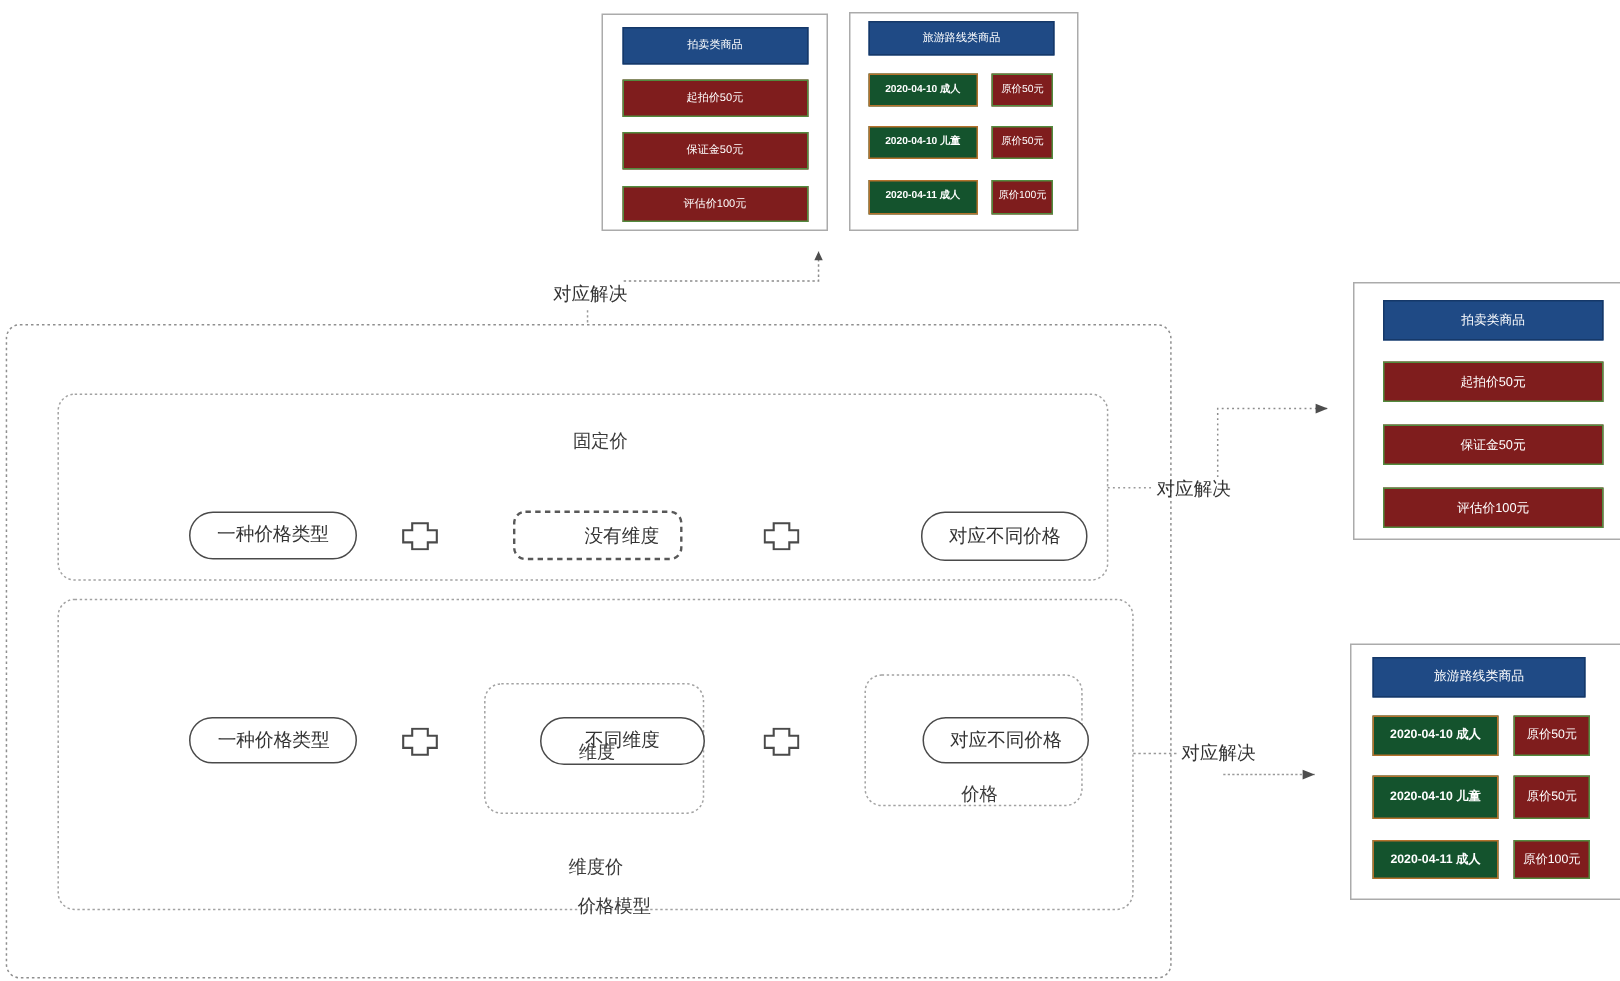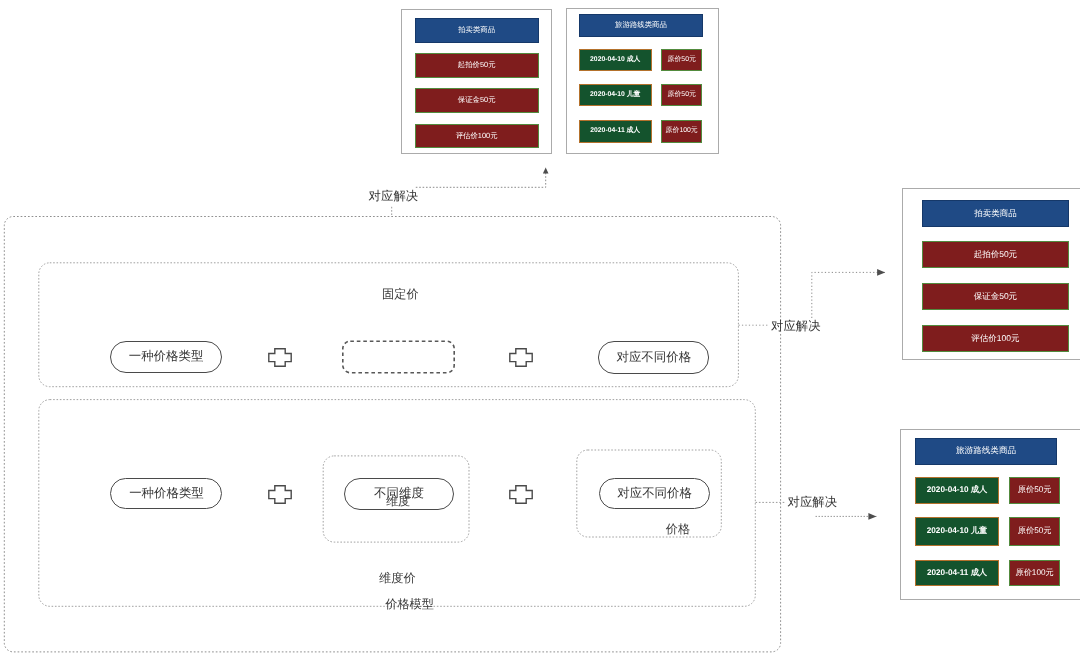--- a/index.html
+++ b/index.html
@@ -10,21 +10,21 @@
     -webkit-font-smoothing:antialiased; text-rendering:geometricPrecision;
   }
   .canvas { position:absolute; left:0; top:0; width:1080px; height:654px; }
   svg.lines { position:absolute; left:0; top:0; width:1080px; height:654px; }
 
   .group-label { position:absolute; font-size:12.2px; color:#3b3b3b; white-space:nowrap; }
 
   .pill {
     position:absolute; box-sizing:border-box; border:1.7px solid #4a4a4a;
     border-radius:16px; background:#fff; display:flex; align-items:center;
-    justify-content:center; font-size:12.45px; color:#333; white-space:nowrap;
+    justify-content:center; font-size:12.45px; color:#333; white-space:nowrap;margin-left:16px;
   }
   .pill.dashed { border:1.7px solid transparent; background:transparent; }
 
   .plus { position:absolute; }
 
   .card { position:absolute; box-sizing:border-box; border:1px solid #ababab; background:#fff;margin-left:14px; }
   .chip { position:absolute; box-sizing:border-box; display:flex; align-items:center;
           justify-content:center; color:#fff; white-space:nowrap; overflow:hidden; }
   .chip.blue { background:#1F4A85; border:1px solid #153869; }
   .chip.green { background:#7f1d1d; border:1px solid #528B3E; }
@@ -73,20 +73,21 @@
   <div class="group-label" style="left:382px;top:285.9px;">固定价</div>
 
   <div class="pill" style="left:110.2px;top:340.6px;width:111.7px;height:32px;">一种价格类型</div>
 
   <span class="plus" style="left:267.8px;top:347.7px;width:24px;height:19px;">
     <svg width="24" height="19" viewBox="0 0 24 19">
       <path d="M 6.8,0.8 L 17.2,0.8 L 17.2,5.5 L 23.2,5.5 L 23.2,13.6 L 17.2,13.6 L 17.2,18.2 L 6.8,18.2 L 6.8,13.6 L 0.8,13.6 L 0.8,5.5 L 6.8,5.5 Z" fill="#fff" stroke="#4a4a4a" stroke-width="1.4" stroke-linejoin="miter"></path>
     </svg>
   </span>
 
+  <div class="pill dashed" style="left:342px;top:341px;width:113px;height:32px;">没有维度</div>
 
   <span class="plus" style="left:509.4px;top:347.5px;width:24px;height:19px;">
     <svg width="24" height="19" viewBox="0 0 24 19">
       <path d="M 6.8,0.8 L 17.2,0.8 L 17.2,5.5 L 23.2,5.5 L 23.2,13.6 L 17.2,13.6 L 17.2,18.2 L 6.8,18.2 L 6.8,13.6 L 0.8,13.6 L 0.8,5.5 L 6.8,5.5 Z" fill="#fff" stroke="#4a4a4a" stroke-width="1.4" stroke-linejoin="miter"></path>
     </svg>
   </span>
 
   <div class="pill" style="left:598.4px;top:341px;width:110.8px;height:32.5px;">对应不同价格</div>
 
   <div class="group-label" style="left:379px;top:569.7px;">维度价</div>
@@ -100,21 +101,21 @@
   </span>
   <div class="pill" style="left:343.7px;top:478.2px;width:110.5px;height:31.6px;">不同维度</div>
   <div class="group-label" style="left:385.9px;top:493px;">维度</div>
 
   <span class="plus" style="left:509.2px;top:484.5px;width:24px;height:19px;">
     <svg width="24" height="19" viewBox="0 0 24 19">
       <path d="M 6.8,0.8 L 17.2,0.8 L 17.2,5.5 L 23.2,5.5 L 23.2,13.6 L 17.2,13.6 L 17.2,18.2 L 6.8,18.2 L 6.8,13.6 L 0.8,13.6 L 0.8,5.5 L 6.8,5.5 Z" fill="#fff" stroke="#4a4a4a" stroke-width="1.4" stroke-linejoin="miter"></path>
     </svg>
   </span>
   <div class="pill" style="left:599.2px;top:477.5px;width:110.8px;height:31.7px;">对应不同价格</div>
-  <div class="group-label" style="left:640.8px;top:520.9px;margin-left:25px;">价格</div>
+  <div class="group-label" style="left:640.8px;top:520.9px;">价格</div>
 
   <div class="conn-label" style="left:368.6px;top:188.3px;">对应解决</div>
   <div class="conn-label" style="left:771px;top:318px;">对应解决</div>
   <div class="conn-label" style="left:787.5px;top:493.8px;">对应解决</div>
 
   <div class="card" style="left:387.4px;top:8.6px;width:150.5px;height:145.7px;">
     <div class="chip blue" style="left:12.3px;top:8.3px;width:123.9px;height:24.8px;font-size:7.4px;">拍卖类商品</div>
     <div class="chip green" style="left:12.3px;top:43.8px;width:123.9px;height:24.2px;font-size:7.4px;">起拍价50元</div>
     <div class="chip green" style="left:12.3px;top:78.9px;width:123.9px;height:24.2px;font-size:7.4px;">保证金50元</div>
     <div class="chip green" style="left:12.3px;top:114.9px;width:123.9px;height:23.2px;font-size:7.4px;">评估价100元</div>

